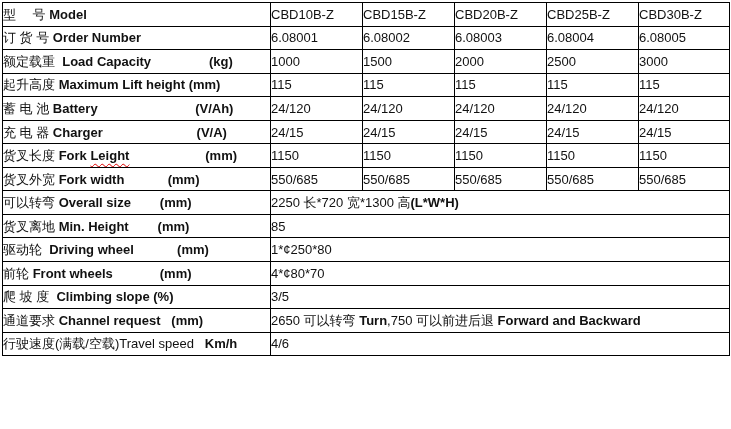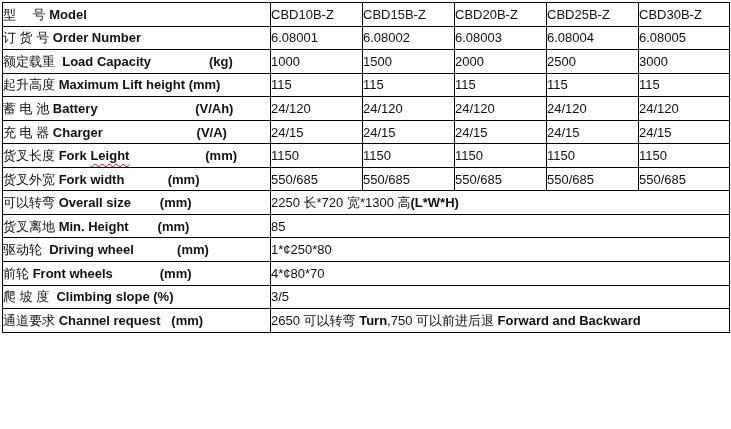--- a/index.html
+++ b/index.html
@@ -150,15 +150,19 @@
           <td class="val" colspan="5"><span class="regular">4*¢80*70</span></td>
         </tr>
         <tr>
           <td class="label"><span class="cn">爬 坡 度  </span><span class="en">Climbing slope</span><span class="unit"> (%)</span></td>
           <td class="val" colspan="5"><span class="regular">3/5</span></td>
         </tr>
         <tr>
           <td class="label"><span class="cn">通道要求 </span><span class="en">Channel request</span><span class="unit">   (mm)</span></td>
           <td class="val" colspan="5"><span class="regular">2650 可以转弯 </span><span class="bold">Turn</span><span class="regular">,750 可以前进后退 </span><span class="bold">Forward and Backward</span></td>
         </tr>
+        <tr>
+          <td class="label"><span class="cn">行驶速度(满载/空载)</span><span class="en regular">Travel speed</span><span class="unit">   Km/h</span></td>
+          <td class="val" colspan="5"><span class="regular">4/6</span></td>
+        </tr>
       </tbody>
   </table>
 </div>
 
 </body></html>

